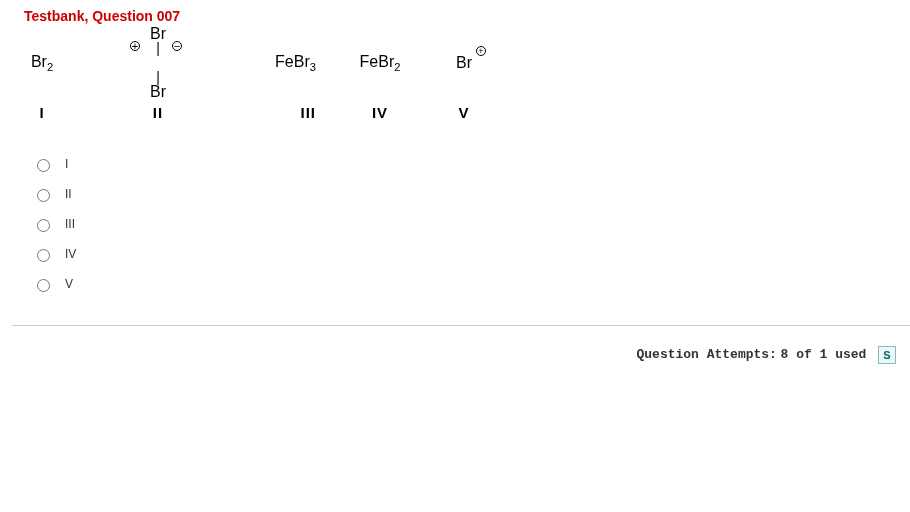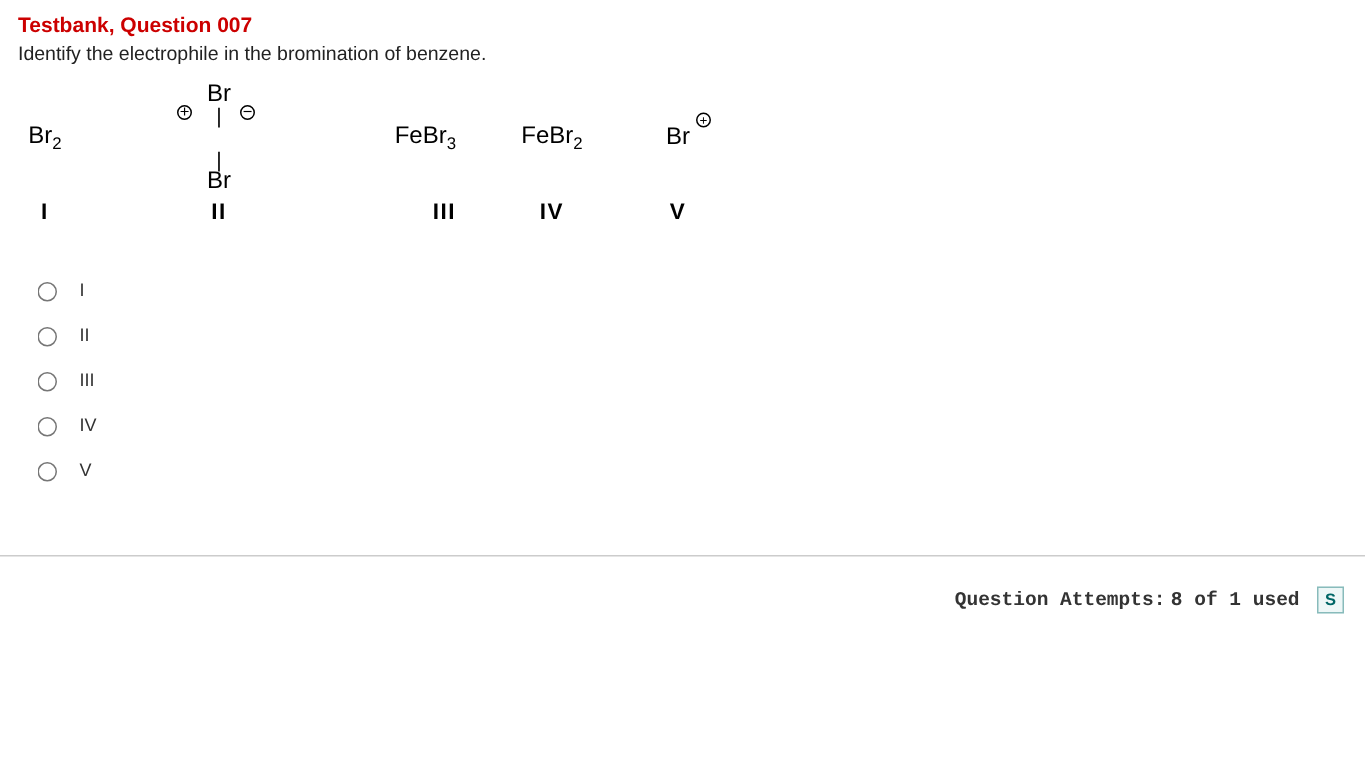--- a/index.html
+++ b/index.html
@@ -7,22 +7,23 @@
     margin: 0;
     padding: 0;
     font-family: Verdana, Arial, sans-serif;
     font-size: 13px;
     color: #333;
     background: #fff;
     width: 910px;
   }
   .container {
     border-bottom: 1px solid #ccc;
-    padding-bottom: 24px;
+    padding-bottom: 8px;
     margin-bottom: 12px;
+    margin-left: 12px;
   }
   .title {
     color: #c00;
     font-weight: bold;
     font-size: 14px;
     padding: 8px 12px 2px 12px;
   }
   .prompt {
     font-size: 13px;
     padding: 2px 12px 12px 12px;
@@ -113,21 +114,20 @@
   .w3 { width: 60px; text-align: right; }
   .w4 { width: 60px; }
   .w5 { width: 40px; }
 </style>
 </head>
 <body>
 
 <div class="container">
 
   <div class="title">Testbank, Question 007</div>
-  <div class="prompt">Identify the electrophile in the bromination of benzene.</div>
 
   <div class="structures-area">
 
     <div class="struct-row">
 
       <div class="struct-cell w1">
         <span>
           <span>Br</span><span class="sub">2</span>
         </span>
       </div>

